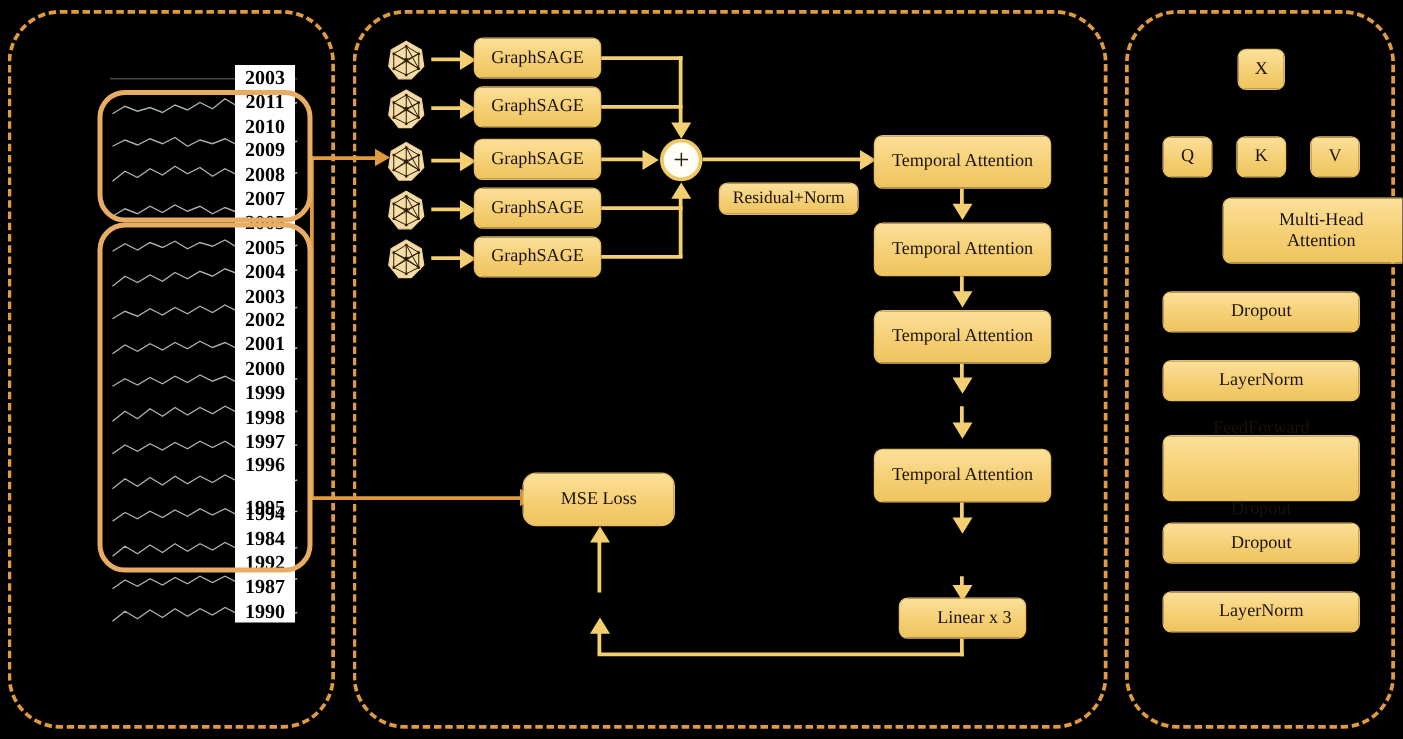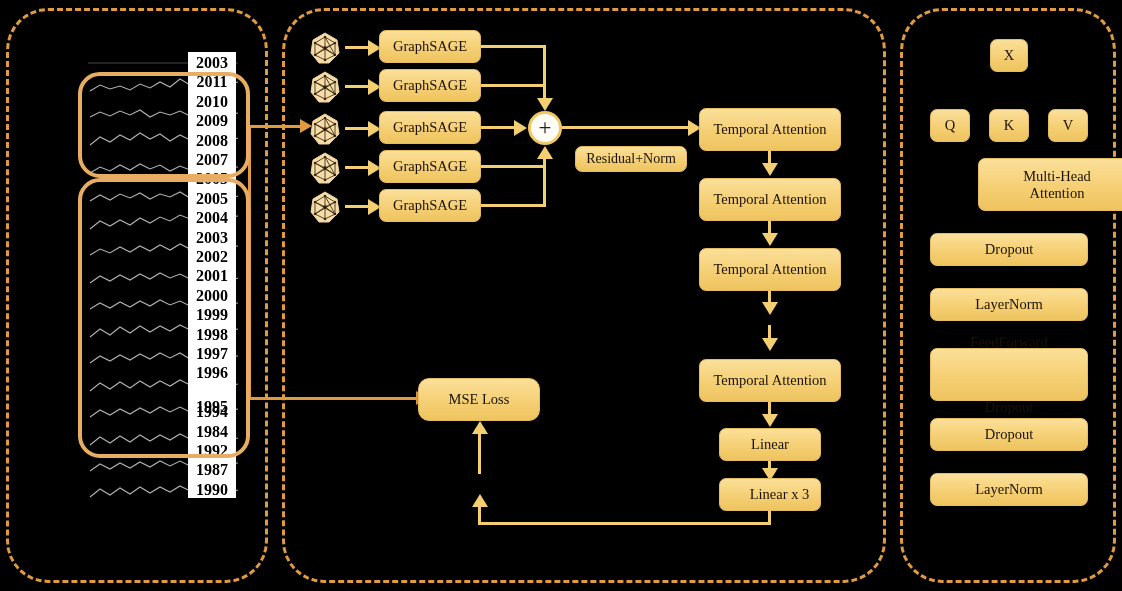--- a/index.html
+++ b/index.html
@@ -232,21 +232,20 @@
   <div class="ln lnv" style="left:768px;top:221px;height:16px;"></div>
   <div class="arrow ar-d" style="left:762px;top:233px;"></div>
   <div class="ln lnv" style="left:768px;top:291px;height:14px;"></div>
   <div class="arrow ar-d" style="left:762px;top:302px;"></div>
   <div class="ln lnv" style="left:768px;top:325px;height:14px;"></div>
   <div class="arrow ar-d" style="left:762px;top:338px;"></div>
 
   <div class="ln lnv" style="left:768px;top:402px;height:14px;"></div>
   <div class="arrow ar-d" style="left:762px;top:414px;"></div>
 
-  <div class="box" style="left:719px;top:428px;width:102px;height:33px;">Linear</div>
   <div class="ln lnv" style="left:768px;top:461px;height:10px;"></div>
   <div class="arrow ar-d" style="left:762px;top:468px;"></div>
   <div class="box" style="left:719px;top:478px;width:102px;height:33px;padding-left:19px;">Linear x 3</div>
 
   <div class="ln lnv" style="left:768px;top:511px;height:14px;"></div>
   <div class="ln lnh" style="left:478px;top:522px;width:293px;"></div>
   <div class="ln lnv" style="left:478px;top:505px;height:18px;"></div>
   <div class="arrow ar-u" style="left:472px;top:494px;"></div>
 
   <div class="box" style="left:418px;top:378px;width:122px;height:43px;border-radius:11px;">MSE Loss</div>

